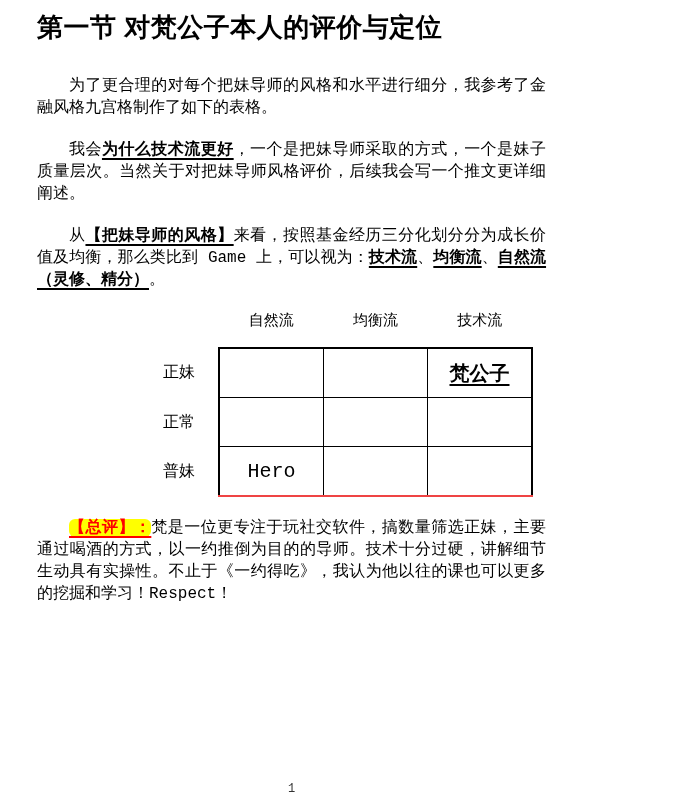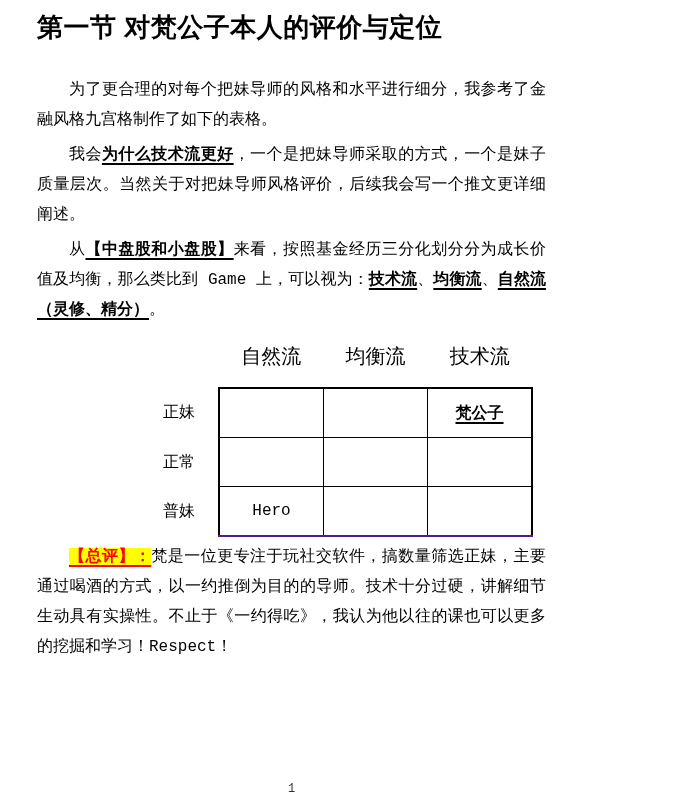--- a/index.html
+++ b/index.html
@@ -21,60 +21,60 @@
   }
   h1.doc-title {
     font-family: "Liberation Sans", "DejaVu Sans", sans-serif;
     font-weight: bold;
     font-size: 26px;
     letter-spacing: 0.5px;
     color: #000000;
     margin: 4px 0 30px 0;
   }
   p.body-para {
-    margin: 5px 0;
-    line-height: 30px;
+    margin: 20px 0;
+    line-height: 22px;
     text-indent: 2em;
     text-align: justify;
   }
   .b { font-weight: bold; }
   .u { text-decoration: underline; text-underline-offset: 4px; text-decoration-thickness: 1.5px; }
   
   .matrix-wrap {
     margin: 18px 0 0 126px;
   }
   table.matrix-table {
     border-collapse: collapse;
   }
   table.matrix-table th.colhead {
     font-weight: normal;
     text-align: center;
     padding: 0 0 17px 0;
     width: 103px;
-    font-size: 20px;
+    font-size: 15px;
   }
   table.matrix-table td.rowlabel {
     width: 55px;
     text-align: left;
     vertical-align: middle;
     border: none;
     font-size: 16px;
     padding: 0;
   }
   table.matrix-table td.cell {
     width: 103px;
     height: 48px;
     border: 1px solid #000;
     text-align: center;
     vertical-align: middle;
-    font-size: 16px;
+    font-size: 20px;
     padding: 0;
   }
   table.matrix-table tr.row-first td.cell { border-top: 2px solid #000; }
-  table.matrix-table tr.row-last td.cell { border-bottom: 2px solid #4c1d95; }
+  table.matrix-table tr.row-last td.cell { border-bottom: 2px solid #ef4444; }
   table.matrix-table td.cell.col-first { border-left: 2px solid #000; }
   table.matrix-table td.cell.col-last { border-right: 2px solid #000; }
   .page-number {
     position: absolute;
     bottom: 6px;
     left: 0;
     width: 100%;
     text-align: center;
     font-size: 12px;
     color: #333333;
@@ -82,21 +82,21 @@
 </style>
 </head>
 <body>
 
 <div class="page">
 
   <h1 class="doc-title">第一节 对梵公子本人的评价与定位</h1>
 
   <p class="body-para"><span>为了更合理的对每个把妹导师的风格和水平进行细分，我参考了金融风格九宫格制作了如下的表格。</span></p>
   <p class="body-para"><span>我会</span><span class="b u">为什么技术流更好</span><span>，一个是把妹导师采取的方式，一个是妹子质量层次。当然关于对把妹导师风格评价，后续我会写一个推文更详细阐述。</span></p>
-  <p class="body-para"><span>从</span><span class="b u">【中盘股和小盘股】</span><span>来看，按照基金经历三分化划分分为成长价值及均衡，那么类比到 Game 上，可以视为：</span><span class="b u">技术流</span><span>、</span><span class="b u">均衡流</span><span>、</span><span class="b u">自然流（灵修、精分）</span><span>。</span></p>
+  <p class="body-para"><span>从</span><span class="b u">【把妹导师的风格】</span><span>来看，按照基金经历三分化划分分为成长价值及均衡，那么类比到 Game 上，可以视为：</span><span class="b u">技术流</span><span>、</span><span class="b u">均衡流</span><span>、</span><span class="b u">自然流（灵修、精分）</span><span>。</span></p>
 
   <div class="matrix-wrap">
     <table class="matrix-table">
       <tbody>
           <tr>
         <td class="rowlabel"></td>
         <th class="colhead">自然流</th>
         <th class="colhead">均衡流</th>
         <th class="colhead">技术流</th>
       </tr>
@@ -115,17 +115,17 @@
       <tr class="row-last">
         <td class="rowlabel">普妹</td>
         <td class="cell col-first">Hero</td>
         <td class="cell"></td>
         <td class="cell col-last"></td>
       </tr>
     </tbody>
       </table>
   </div>
 
-  <p class="body-para"><span class="b u" style="color: rgb(255, 0, 0); background-color: rgb(255, 255, 0);">【总评】：</span><span>梵是一位更专注于玩社交软件，搞数量筛选正妹，主要通过喝酒的方式，以一约推倒为目的的导师。技术十分过硬，讲解细节生动具有实操性。不止于《一约得吃》，我认为他以往的课也可以更多的挖掘和学习！Respect！</span></p>
+  <p class="body-para"><span class="b u" style="color: rgb(255, 0, 0); background-color: rgb(255, 255, 0); border-radius: 6px;">【总评】：</span><span>梵是一位更专注于玩社交软件，搞数量筛选正妹，主要通过喝酒的方式，以一约推倒为目的的导师。技术十分过硬，讲解细节生动具有实操性。不止于《一约得吃》，我认为他以往的课也可以更多的挖掘和学习！Respect！</span></p>
 
   <div class="page-number">1</div>
 
 </div>
 
 </body></html>

